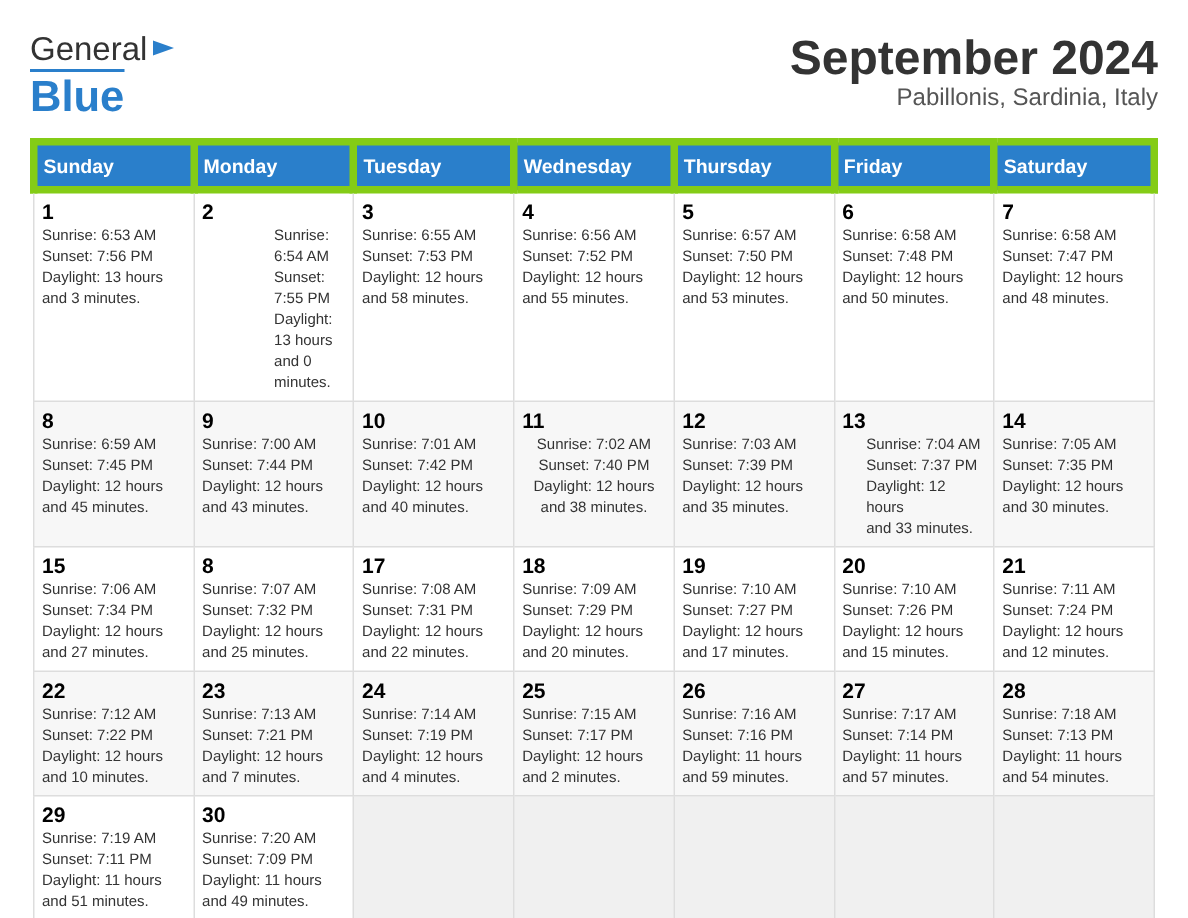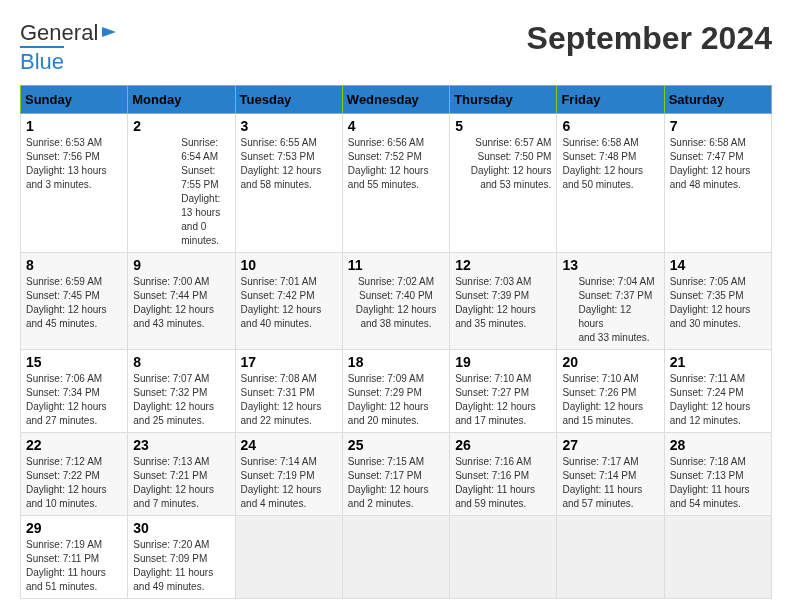--- a/index.html
+++ b/index.html
@@ -37,26 +37,26 @@
       font-size: 16px;
       color: #555;
     }
     table {
       width: 100%;
       border-collapse: collapse;
       font-size: 11px;
     }
     thead tr th {
       background: #2a7fcb;
-      color: #000000;
+      color: #ffffff;
       padding: 6px 4px;
       text-align: left;
       font-size: 13px;
       font-weight: bold;
-      border: 1px solid #84cc16;
+      border: 5px solid #84cc16;
     }
     tbody tr td {
       border: 1px solid #ddd;
       vertical-align: top;
       padding: 4px 5px;
       height: 80px;
       width: 14.28%;
       background: #fff;
     }
     tbody tr:nth-child(even) td {
@@ -82,25 +82,26 @@
 
 <div class="header-section">
   <div class="logo">
     <div class="logo-row">
       <span style="font-size:22px;font-weight:normal;color:#333;">General</span>
       <svg width="18" height="18" viewBox="0 0 18 18" style="margin-left:2px;margin-bottom:2px;">
         <polygon points="2,4 16,9 2,14" fill="#2a7fcb"></polygon>
       </svg>
     </div>
     <div style="display:flex;align-items:center;">
-      <span style="font-size:22px;font-weight:normal;color:#2a7fcb;border-top:2px solid #2a7fcb;padding-top:1px;width:100%;">Blue</span>
+      <span style="font-size:29px;font-weight:bold;color:#2a7fcb;border-top:2px solid #2a7fcb;padding-top:1px;width:100%;">Blue</span>
     </div>
   </div>
   <div class="title-section">
     <div class="month-title">September 2024</div>
+    <div class="location-title">Pabillonis, Sardinia, Italy</div>
   </div>
 </div>
 
 <table>
   <thead>
     <tr id="weekday-header">
         <th>Sunday</th>
         <th>Monday</th>
         <th>Tuesday</th>
         <th>Wednesday</th>
@@ -134,21 +135,21 @@
         </td>
         <td>
           <span class="day-num">4</span>
           <div class="day-info" style="white-space: pre-line;">Sunrise: 6:56 AM
 Sunset: 7:52 PM
 Daylight: 12 hours
 and 55 minutes.</div>
         </td>
         <td>
           <span class="day-num">5</span>
-          <div class="day-info" style="white-space: pre-line; text-align: right;">Sunrise: 6:57 AM
+          <div class="day-info" style="white-space: pre-line;">Sunrise: 6:57 AM
 Sunset: 7:50 PM
 Daylight: 12 hours
 and 53 minutes.</div>
         </td>
         <td>
           <span class="day-num">6</span>
           <div class="day-info" style="white-space: pre-line;">Sunrise: 6:58 AM
 Sunset: 7:48 PM
 Daylight: 12 hours
 and 50 minutes.</div>

